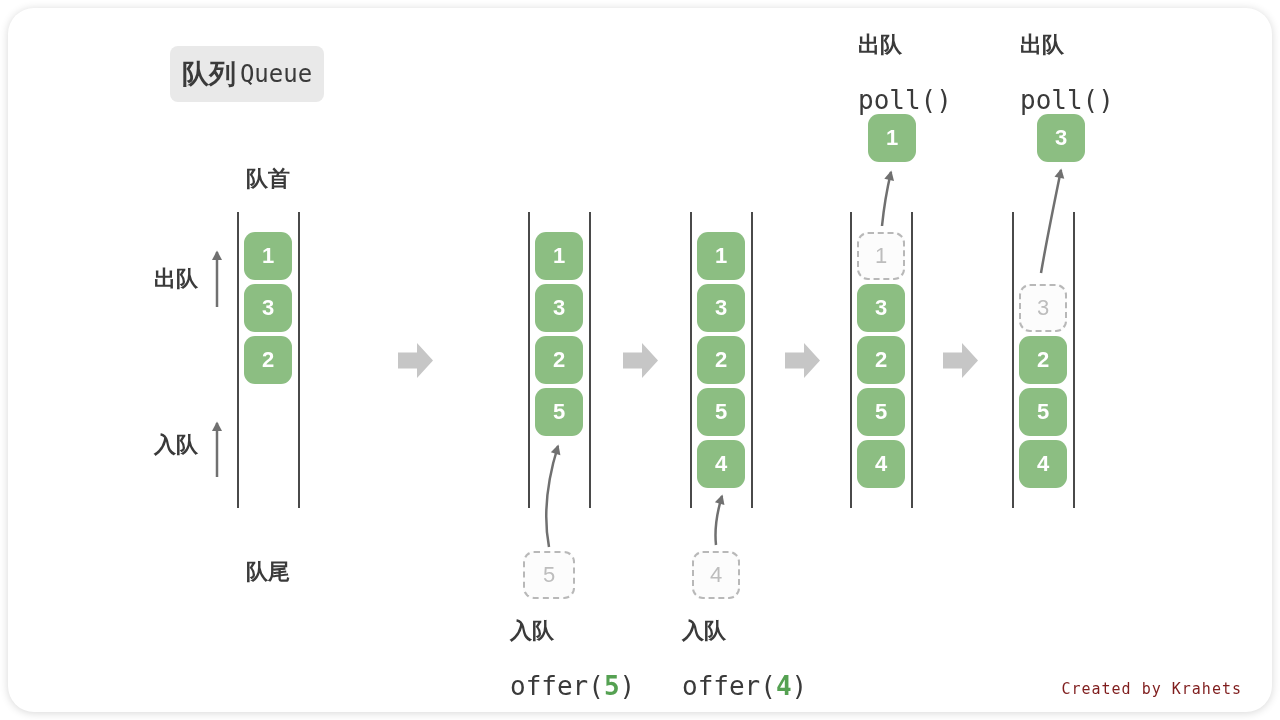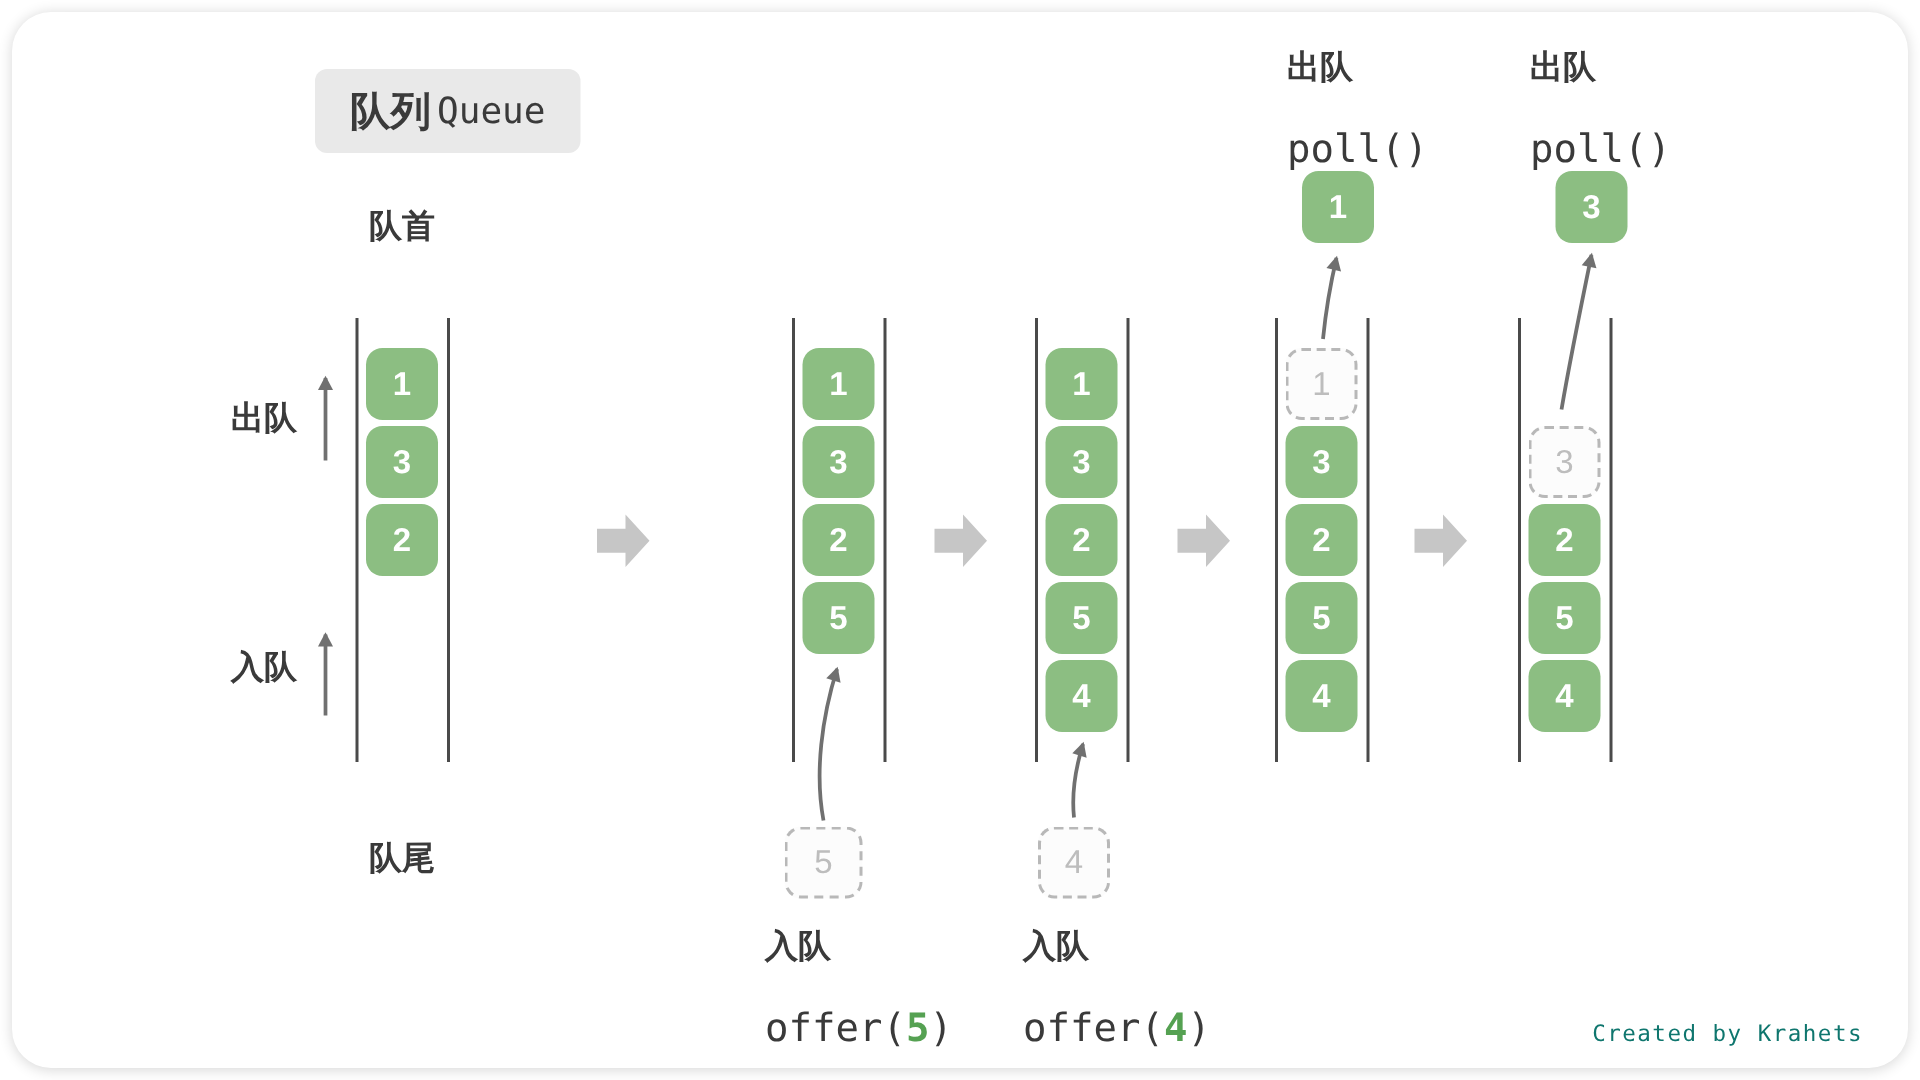--- a/index.html
+++ b/index.html
@@ -16,35 +16,35 @@
     position: absolute;
     left: 8px; top: 8px; right: 8px; bottom: 8px;
     background: #ffffff;
     border-radius: 26px;
     box-shadow: 0 1px 9px rgba(0,0,0,0.16);
   }
   .mono { font-family: "DejaVu Sans Mono", "Liberation Mono", monospace; }
 
   .title-box {
     position: absolute;
-    left: 170px; top: 46px; width: 177px; height: 56px;
+    left: 170px; top: 46px; width: 154px; height: 56px;
     background: var(--title-bg, #e9e9e9);
     border-radius: 8px;
-    display: flex; align-items: center; justify-content: center; gap: 4px; margin-left: 40px;
+    display: flex; align-items: center; justify-content: center; gap: 4px;
   }
   .title-zh { font-size: 27px; font-weight: bold; color: var(--text-dark, #3a3a3a); }
   .title-en { font-size: 24px; color: var(--text-dark, #3a3a3a); }
 
   .zh-label {
     position: absolute;
     font-size: 22px; font-weight: bold;
     color: var(--text-dark, #3a3a3a);
     line-height: 1.2;
   }
-  .lbl-front { left: 237px; top: 138px; width: 62px; text-align: center; }
+  .lbl-front { left: 237px; top: 166px; width: 62px; text-align: center; }
   .lbl-rear  { left: 237px; top: 559px; width: 62px; text-align: center; }
   .lbl-side-dequeue { left: 130px; top: 266px; width: 68px; text-align: right; }
   .lbl-side-enqueue { left: 130px; top: 432px; width: 68px; text-align: right; }
 
   .wall { position: absolute; width: 1.5px; background: var(--wall, #4a4a4a); }
 
   .qbox {
     position: absolute;
     width: 48px; height: 48px;
     display: flex; align-items: center; justify-content: center;
@@ -73,21 +73,21 @@
     width: 1280px; height: 720px;
     pointer-events: none;
   }
   .thin  { fill: none; stroke: var(--thin-arrow, #707070); stroke-width: 2.5; }
   .block { fill: var(--block-arrow, #c6c6c6); }
   #ah path { fill: var(--thin-arrow, #707070); }
 
   .watermark {
     position: absolute; right: 38px; bottom: 22px;
     font-size: 15px; letter-spacing: 1px;
-    color: #0f766e;
+    color: #7f1d1d;
   }
 </style>
 </head>
 <body>
 
 <div class="canvas">
 
   <div class="card"></div>
 
   <div class="title-box">

